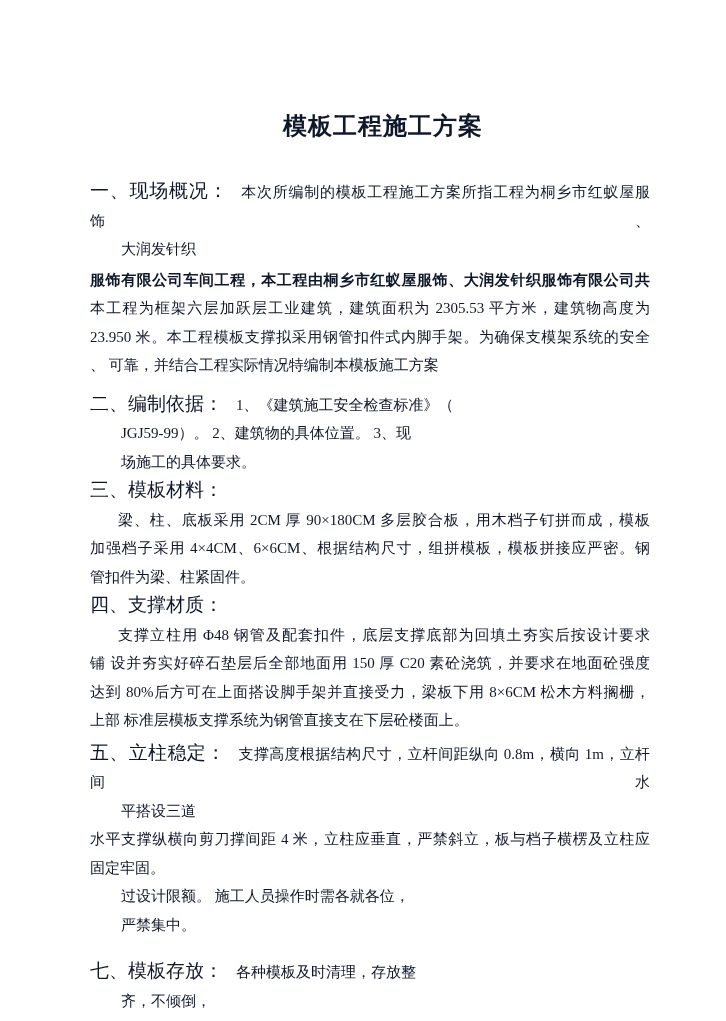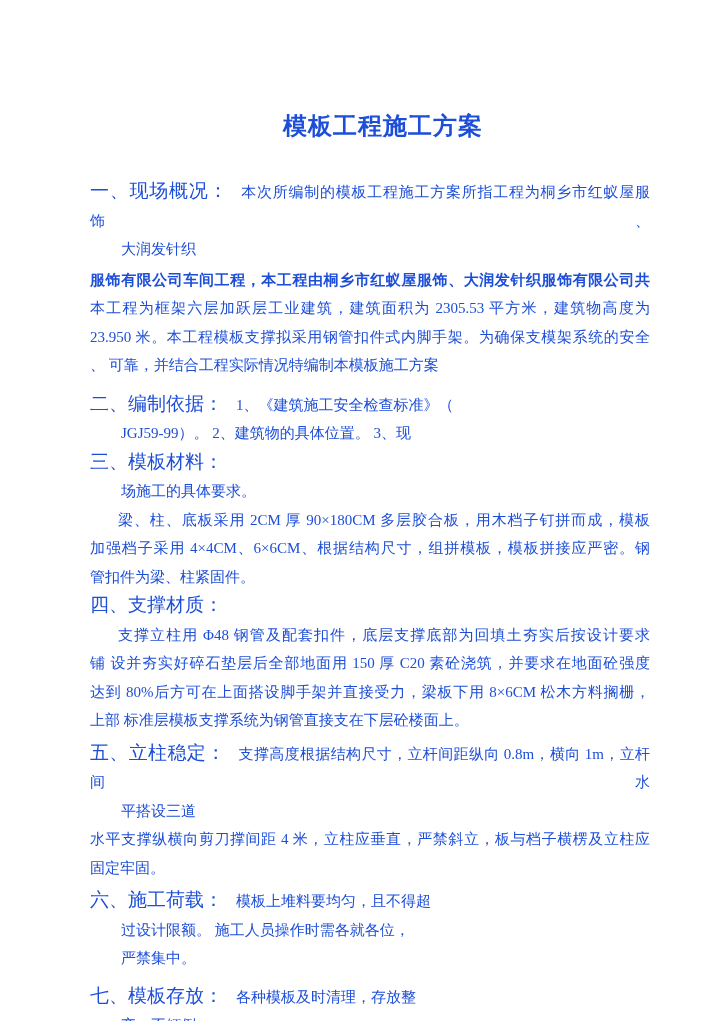--- a/index.html
+++ b/index.html
@@ -3,21 +3,21 @@
 <meta charset="utf-8">
 <style>
   html, body { margin: 0; padding: 0; background: #ffffff; }
   .page {
     position: relative;
     width: 726px;
     height: 1021px;
     background: #ffffff;
     overflow: hidden;
     font-family: "Liberation Serif", "DejaVu Serif", serif;
-    color: #1d4ed8;
+    color: #0f172a;
   }
   .content {
     position: absolute;
     left: 90px;
     top: 104px;
     width: 560px;
   }
   .doc-title {
     font-size: 24px;
     font-weight: bold;
@@ -43,21 +43,21 @@
   
   .j {
     text-align: justify;
     text-align-last: justify;
   }
   
   .cont { padding-left: 31px; }
   
   .ind { text-indent: 28px; }
   .mt2  { margin-top: 2px; font-weight: bold; }
-  .mt3  { margin-top: 9px; }
+  .mt3  { margin-top: 18px; }
   .mt4  { margin-top: 4px; }
   .mt10 { margin-top: 10px; }
 </style>
 </head>
 <body>
 
 <div class="page">
   <div class="content">
 
     <h1 class="doc-title">模板工程施工方案</h1>
@@ -65,40 +65,39 @@
     <div class="line j"><span class="h">一、现场概况：</span><span class="t">本次所编制的模板工程施工方案所指工程为桐乡市红蚁屋服饰、</span></div>
     <div class="line cont">大润发针织</div>
 
     <div class="line j mt2">服饰有限公司车间工程，本工程由桐乡市红蚁屋服饰、大润发针织服饰有限公司共</div>
     <div class="line j">本工程为框架六层加跃层工业建筑，建筑面积为 2305.53 平方米，建筑物高度为</div>
     <div class="line j">23.950 米。本工程模板支撑拟采用钢管扣件式内脚手架。为确保支模架系统的安全</div>
     <div class="line">、 可靠，并结合工程实际情况特编制本模板施工方案</div>
 
     <div class="line mt10"><span class="h">二、编制依据：</span><span class="t">1、《建筑施工安全检查标准》（</span></div>
     <div class="line cont">JGJ59-99）。 2、建筑物的具体位置。 3、现</div>
+    <div class="line cont">场施工的具体要求。</div>
+
     <div class="line"><span class="h">三、模板材料：</span></div>
-
-    <div class="line cont">场施工的具体要求。</div>
     <div class="line j ind">梁、柱、底板采用 2CM 厚 90×180CM 多层胶合板，用木档子钉拼而成，模板</div>
     <div class="line j">加强档子采用 4×4CM、6×6CM、根据结构尺寸，组拼模板，模板拼接应严密。钢</div>
     <div class="line">管扣件为梁、柱紧固件。</div>
 
     <div class="line"><span class="h">四、支撑材质：</span></div>
     <div class="line j ind">支撑立柱用 Φ48 钢管及配套扣件，底层支撑底部为回填土夯实后按设计要求</div>
     <div class="line j">铺 设并夯实好碎石垫层后全部地面用 150 厚 C20 素砼浇筑，并要求在地面砼强度</div>
     <div class="line j">达到 80%后方可在上面搭设脚手架并直接受力，梁板下用 8×6CM 松木方料搁栅，</div>
     <div class="line">上部 标准层模板支撑系统为钢管直接支在下层砼楼面上。</div>
 
     <div class="line j mt4"><span class="h">五、立柱稳定：</span><span class="t">支撑高度根据结构尺寸，立杆间距纵向 0.8m，横向 1m，立杆间水</span></div>
     <div class="line cont">平搭设三道</div>
 
     <div class="line j">水平支撑纵横向剪刀撑间距 4 米，立柱应垂直，严禁斜立，板与档子横楞及立柱应</div>
     <div class="line">固定牢固。</div>
 
-    <div class="line mt4"><span class="h">六、施工荷载：</span><span class="t">模板上堆料要均匀，且不得超</span></div>
     <div class="line cont">过设计限额。 施工人员操作时需各就各位，</div>
     <div class="line cont">严禁集中。</div>
 
     <div class="line mt3"><span class="h">七、模板存放：</span><span class="t">各种模板及时清理，存放整</span></div>
     <div class="line cont">齐，不倾倒，</div>
 
   </div>
 </div>
 
 </body></html>

